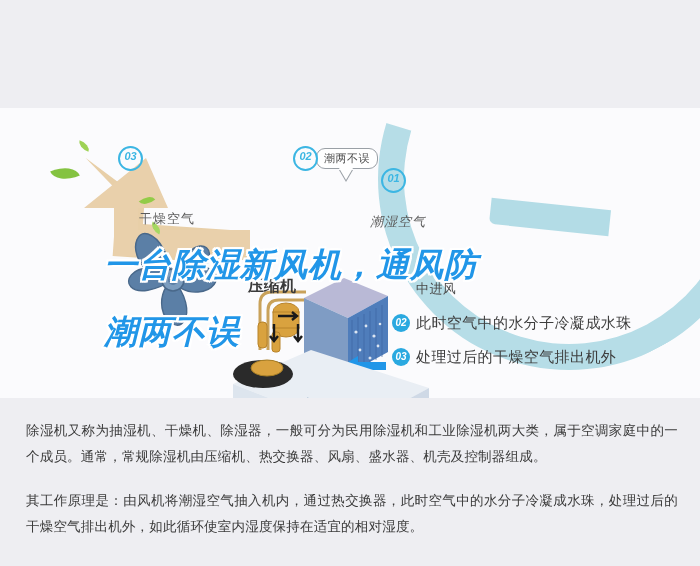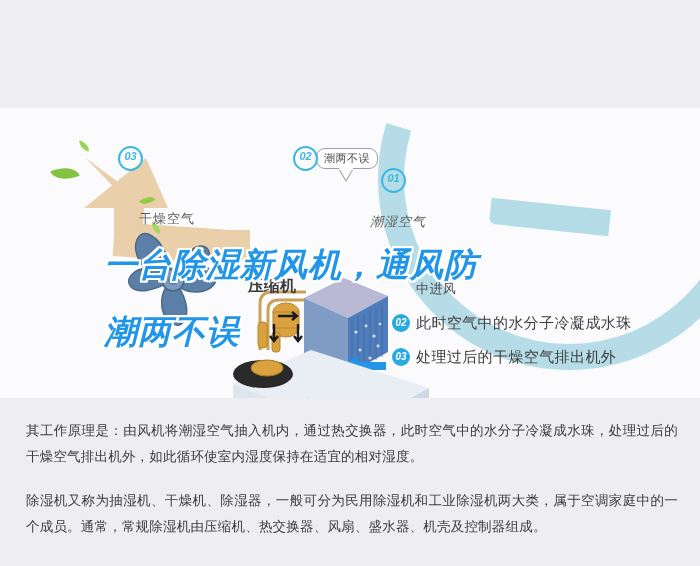--- a/index.html
+++ b/index.html
@@ -377,17 +377,17 @@
       <div class="ltext">处理过后的干燥空气排出机外</div>
     </div>
   </div>
 
   <div class="overlay-headline">
     <span>一台除湿新风机，通风防</span>
     <span class="l2">潮两不误</span>
   </div>
 
   <div class="copy">
+    <p>除湿机又称为抽湿机、干燥机、除湿器，一般可分为民用除湿机和工业除湿机两大类，属于空调家庭中的一个成员。通常，常规除湿机由压缩机、热交换器、风扇、盛水器、机壳及控制器组成。</p>
     <p>其工作原理是：由风机将潮湿空气抽入机内，通过热交换器，此时空气中的水分子冷凝成水珠，处理过后的干燥空气排出机外，如此循环使室内湿度保持在适宜的相对湿度。</p>
-    <p>除湿机又称为抽湿机、干燥机、除湿器，一般可分为民用除湿机和工业除湿机两大类，属于空调家庭中的一个成员。通常，常规除湿机由压缩机、热交换器、风扇、盛水器、机壳及控制器组成。</p>
   </div>
 
 </div>
 
 </body></html>

